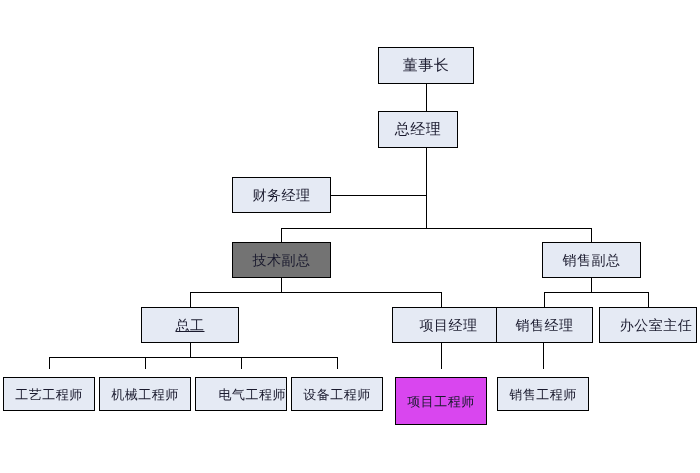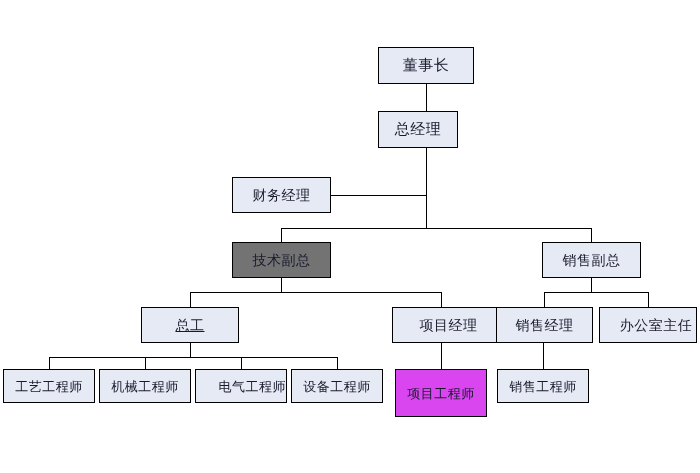--- a/index.html
+++ b/index.html
@@ -37,21 +37,21 @@
     z-index: 2;
   }
   .node-label {
     display: block;
     line-height: 1;
   }
   .lvl-1 { font-size: 15px; }
   .lvl-2 { font-size: 15px; }
   .lvl-3 { font-size: 14px; }
   .lvl-4 { font-size: 14px; }
-  .lvl-5 { font-size: 13px; }
+  .lvl-5 { font-size: 13px; margin-top: 8px; }
 </style>
 </head>
 <body>
 
 <div id="chart-root">
   <svg id="connectors" viewBox="0 0 700 473" width="700" height="473">
       <polyline points="426,84 426,111" fill="none" stroke="#000000" stroke-width="1" shape-rendering="crispEdges"></polyline>
       <polyline points="426,148 426,228" fill="none" stroke="#000000" stroke-width="1" shape-rendering="crispEdges"></polyline>
       <polyline points="331,195 426,195" fill="none" stroke="#000000" stroke-width="1" shape-rendering="crispEdges"></polyline>
       <polyline points="281,228 591,228" fill="none" stroke="#000000" stroke-width="1" shape-rendering="crispEdges"></polyline>

